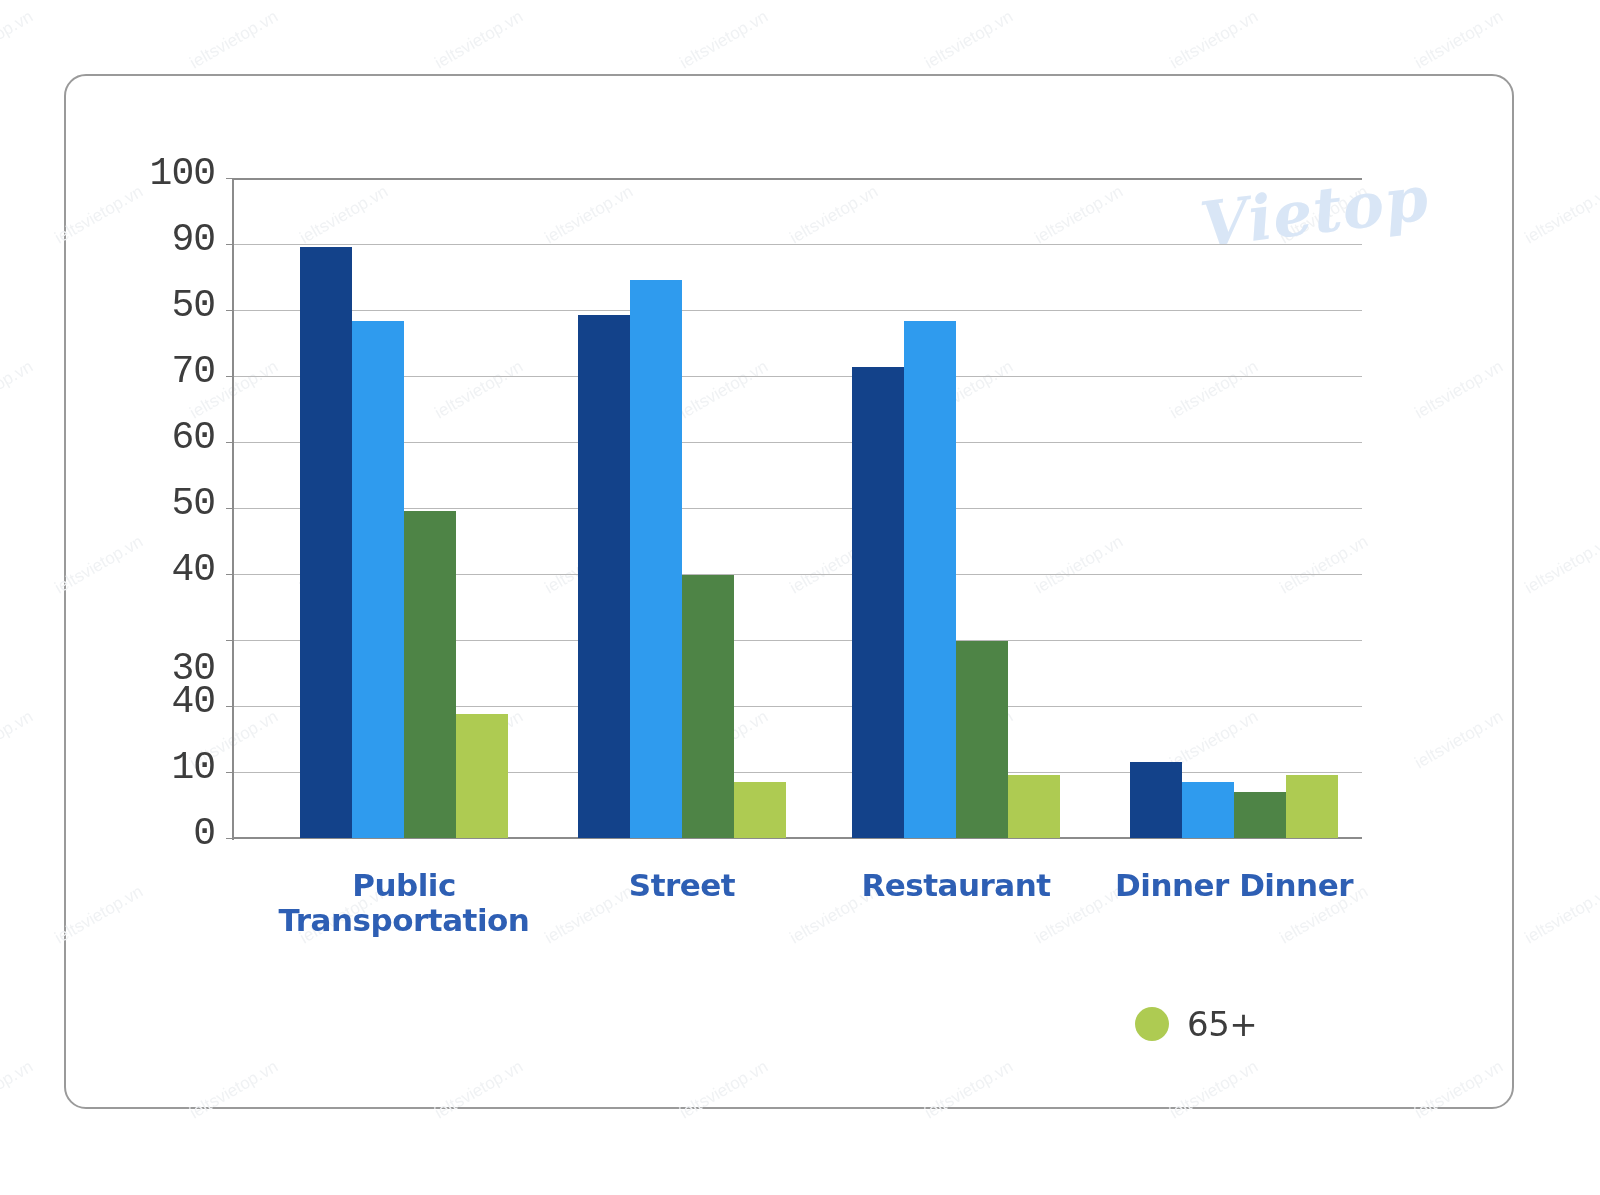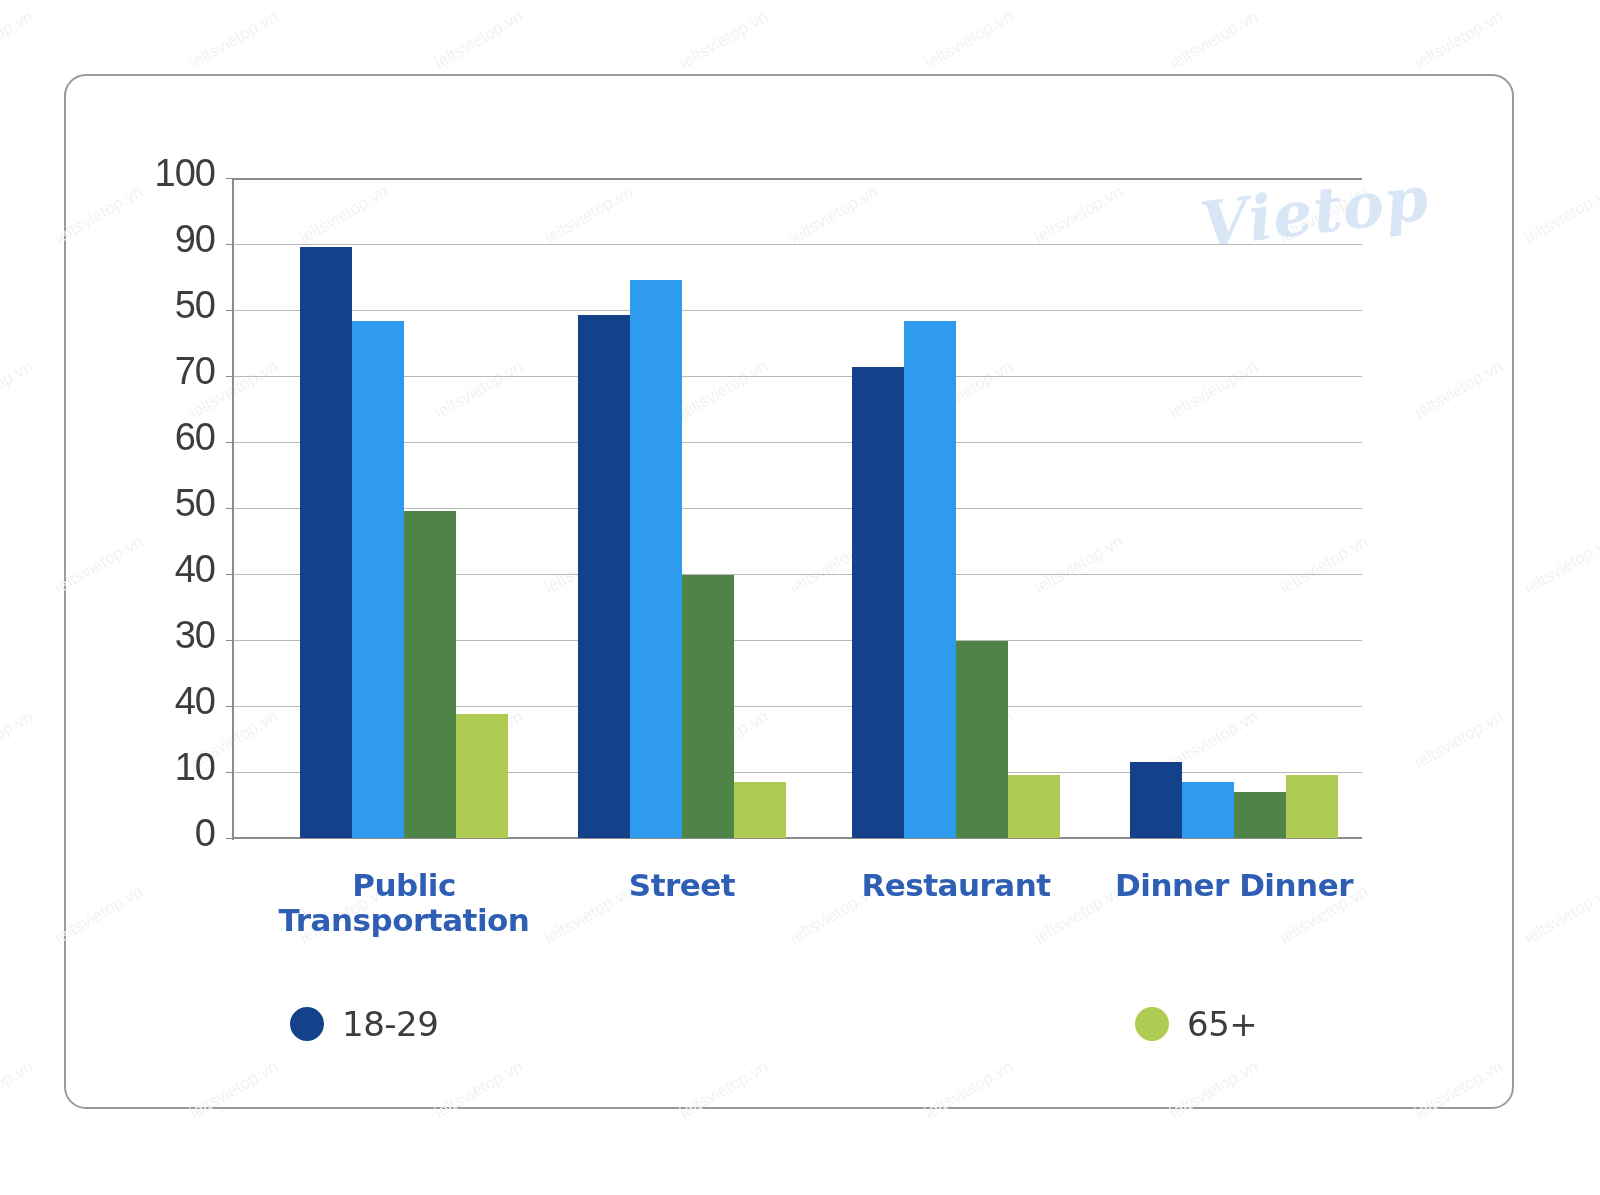--- a/index.html
+++ b/index.html
@@ -80,21 +80,21 @@
     width:8px; height:1px;
     background:#8b8b8b;
   }
   .ytick-label{
     position:absolute;
     right:0;
     width:90px;
     text-align:right;
     font-size:38px;
     color:#3d3d3d;
-    font-family:Liberation Sans, sans-serif;
+    font-family:Liberation Mono, monospace;
     letter-spacing:-1px;
   }
   .ylabels{
     position:absolute;
     left:90px; top:0; width:125px; height:1195px;
   }
 
   .bar{
     position:absolute;
     bottom:0;
@@ -201,21 +201,21 @@
       <div class="wm-tile" style="left: 1165px; top: 1080px;">ieltsvietop.vn</div>
       <div class="wm-tile" style="left: 1410px; top: 1080px;">ieltsvietop.vn</div>
     </div>
 
   <div class="wm-main">Vietop</div>
 
   <div class="ylabels" id="ylabels">
       <div class="ytick-label" style="top: 812px;">0</div>
       <div class="ytick-label" style="top: 746px;">10</div>
       <div class="ytick-label" style="top: 680px;">40</div>
-      <div class="ytick-label" style="top: 614px; text-align: right;">30</div>
+      <div class="ytick-label" style="top: 647px; text-align: right;">30</div>
       <div class="ytick-label" style="top: 548px;">40</div>
       <div class="ytick-label" style="top: 482px;">50</div>
       <div class="ytick-label" style="top: 416px;">60</div>
       <div class="ytick-label" style="top: 350px;">70</div>
       <div class="ytick-label" style="top: 284px;">50</div>
       <div class="ytick-label" style="top: 218px;">90</div>
       <div class="ytick-label" style="top: 152px;">100</div>
     </div>
   <div id="gridlines">
       <div class="tick" style="top: 838px;"></div>
@@ -264,23 +264,19 @@
     </div>
 
   <div id="xlabels">
       <div class="xlabel" style="left: 234px; width: 340px; top: 868px;">Public Transportation</div>
       <div class="xlabel" style="left: 512px; width: 340px; top: 868px;">Street</div>
       <div class="xlabel" style="left: 786px; width: 340px; top: 868px;">Restaurant</div>
       <div class="xlabel" style="left: 1064px; width: 340px; top: 868px;">Dinner Dinner</div>
     </div>
 
   <div class="legend" id="legend">
-      <div class="legend-item" style="left: 0px;">
-        <span class="legend-dot" style="background: rgb(19, 66, 138);"></span>
-        <span class="legend-label">18-29</span>
-      </div>
       <div class="legend-item" style="left: 845px;">
         <span class="legend-dot" style="background: rgb(174, 203, 82);"></span>
         <span class="legend-label">65+</span>
       </div>
     </div>
 
 </div>
 
 </body></html>

